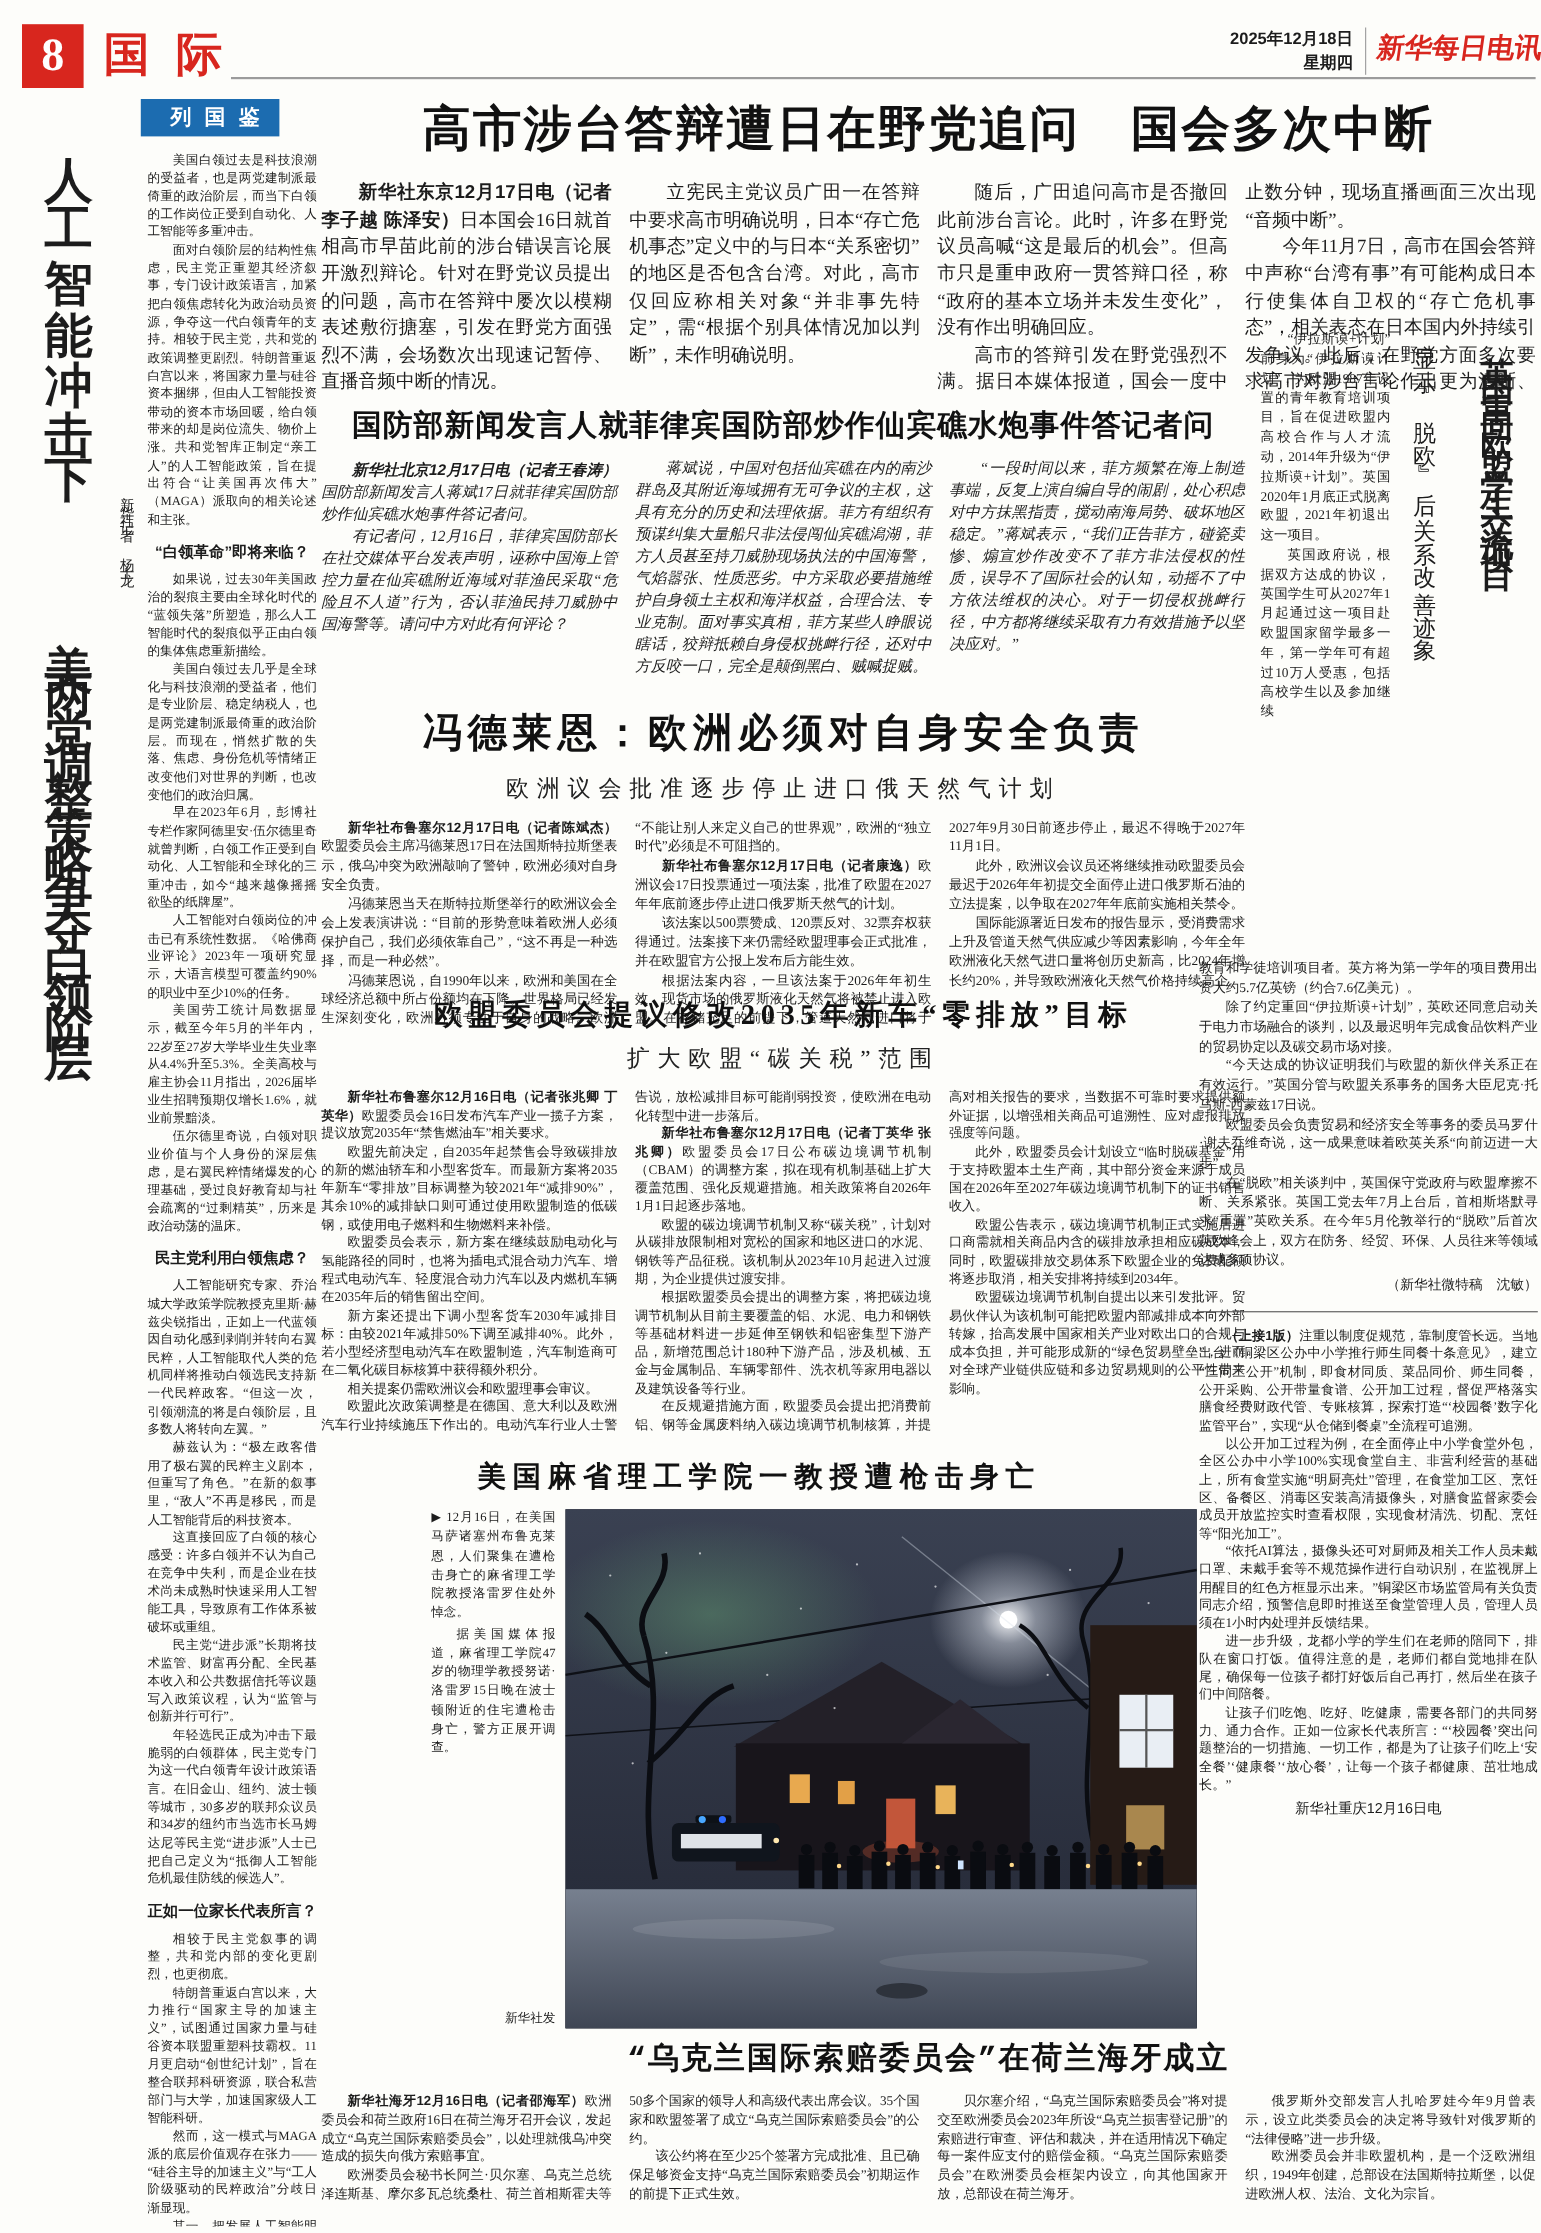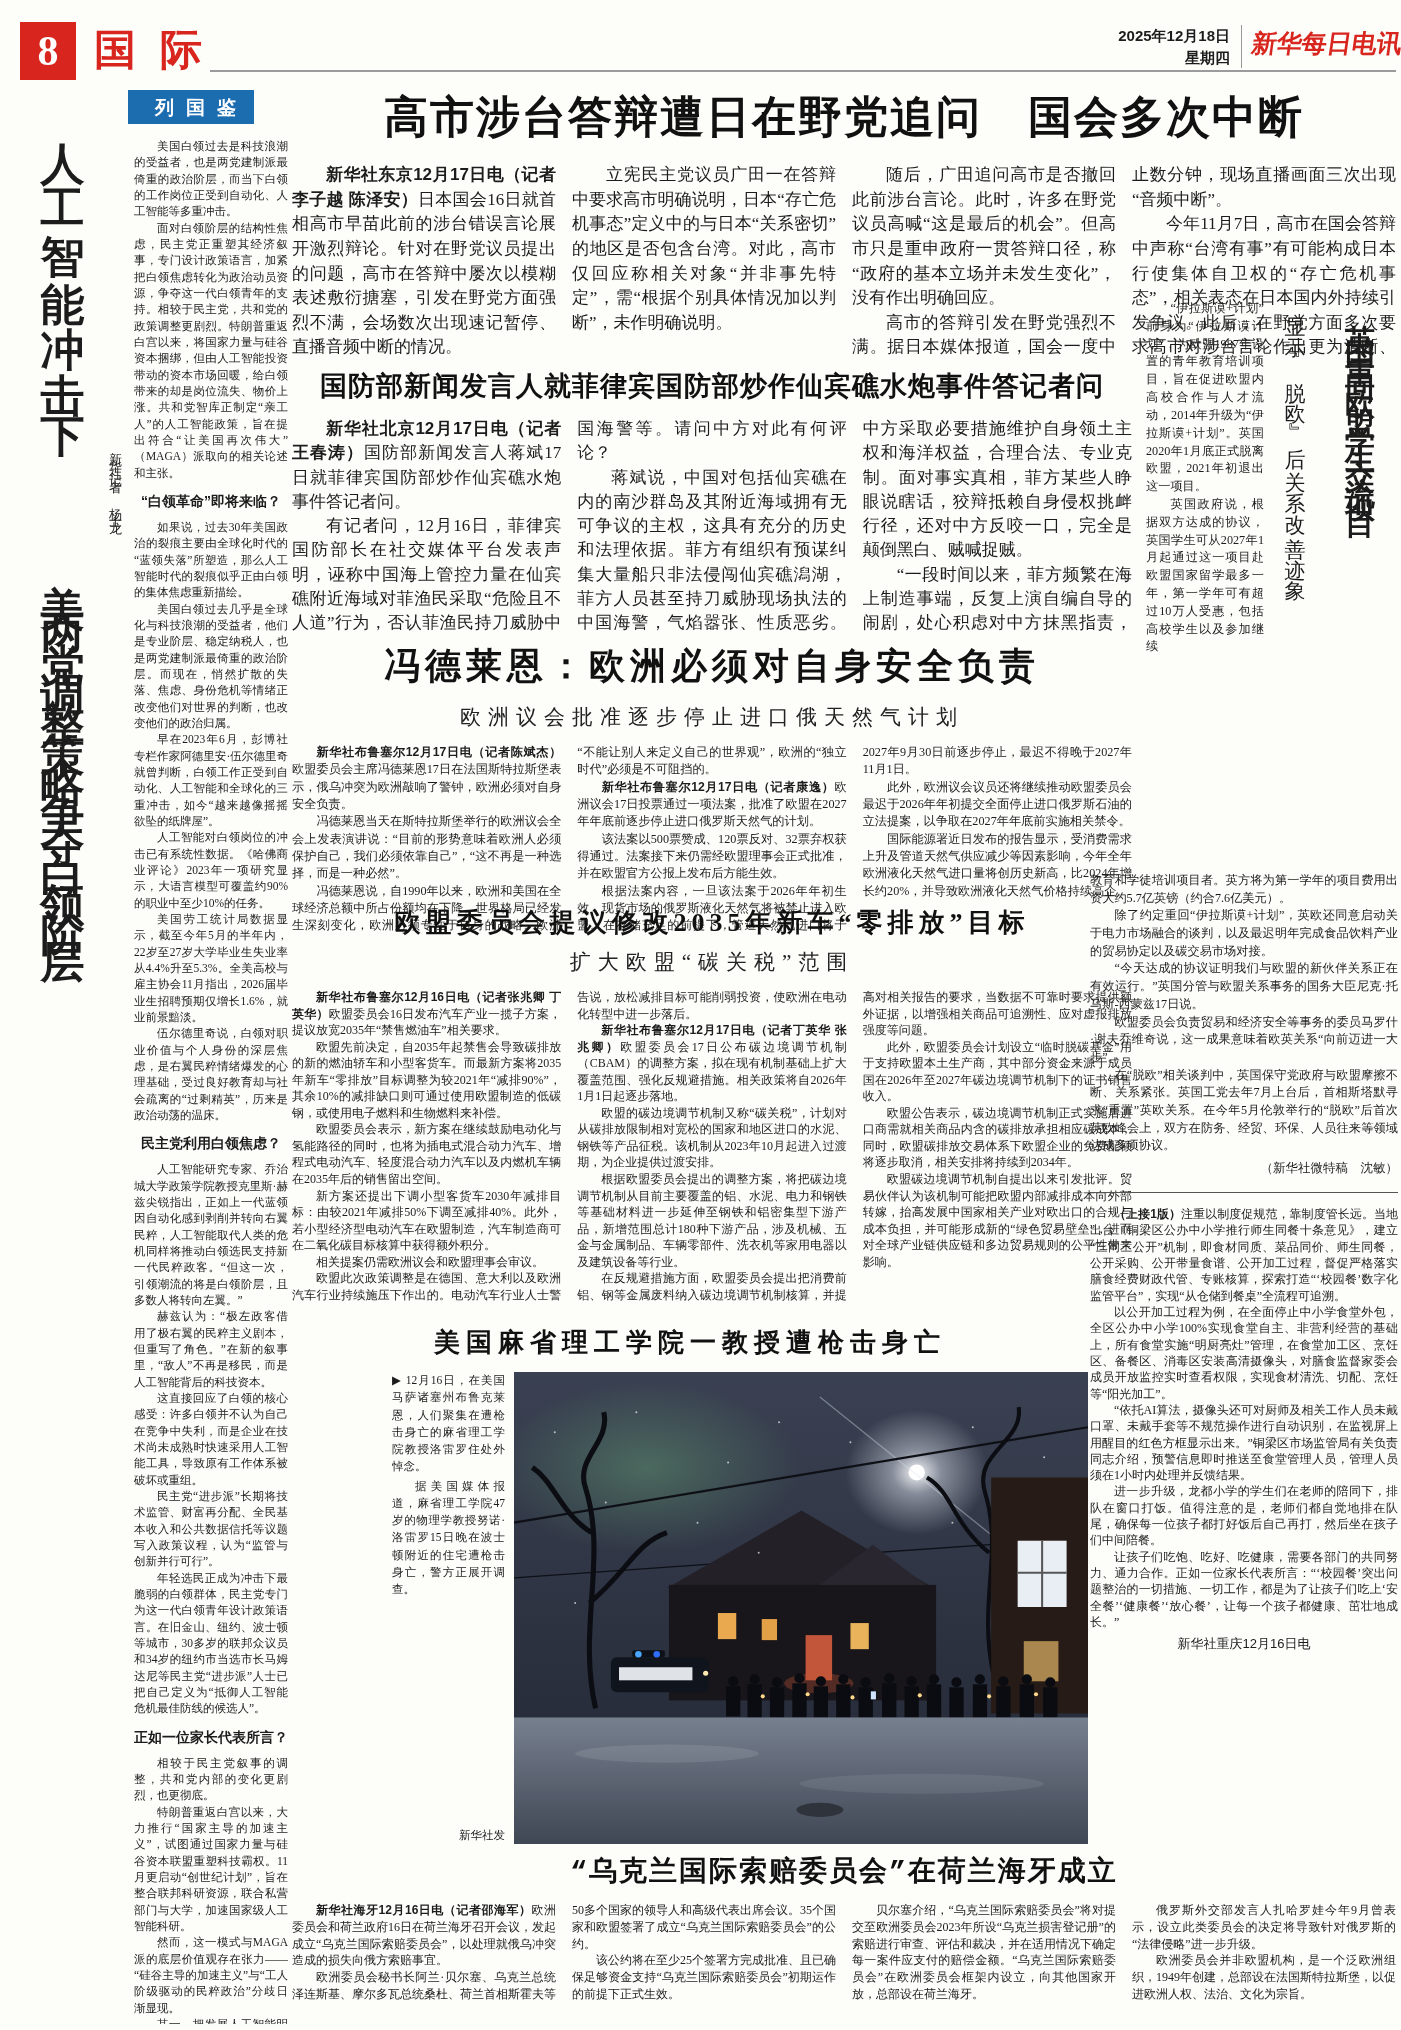--- a/index.html
+++ b/index.html
@@ -50,21 +50,21 @@
   .vh2 { margin:118px auto 0; font-size:44px; font-weight:900; letter-spacing:30px; line-height:84px; }
   .byline-v { position:absolute; left:86px; top:352px; height:220px; font-size:13px;
               letter-spacing:7px; color:#222; }
   .left-text { position:absolute; left:114px; top:48px; width:154px; height:1886px;
                overflow:hidden; font-size:11.5px; line-height:1.42; }
 
   
   .art-a { left:292px; top:88px;  width:1104px; }
   .art-a .body-cols { margin-top:16px; height:198px; font-size:17px; line-height:1.45; }
   .art-b { left:292px; top:368px; width:840px; }
-  .art-b .body-cols { margin-top:13px; height:228px; font-size:17px; line-height:1.43; }
+  .art-b .body-cols { margin-top:13px; height:228px; font-size:14px; line-height:1.43;font-style:italic; }
   .art-c { left:292px; top:642px; width:840px; }
   .art-c .subtitle { margin-top:12px; }
   .art-c .body-cols { margin-top:13px; height:202px; font-size:12.2px; line-height:1.42; }
   .art-d { left:292px; top:905px; width:840px; }
   .art-d .headline-l { font-size:26px; }
   .art-d .subtitle { margin-top:8px; }
   .art-d .body-cols { margin-top:13px; height:318px; font-size:12px; line-height:1.38; }
   .art-e { left:292px; top:1325px; width:796px; }
   .art-e h2 { font-size:26px; letter-spacing:6px; }
   .e-row { display:flex; margin-top:12px; height:472px; }

